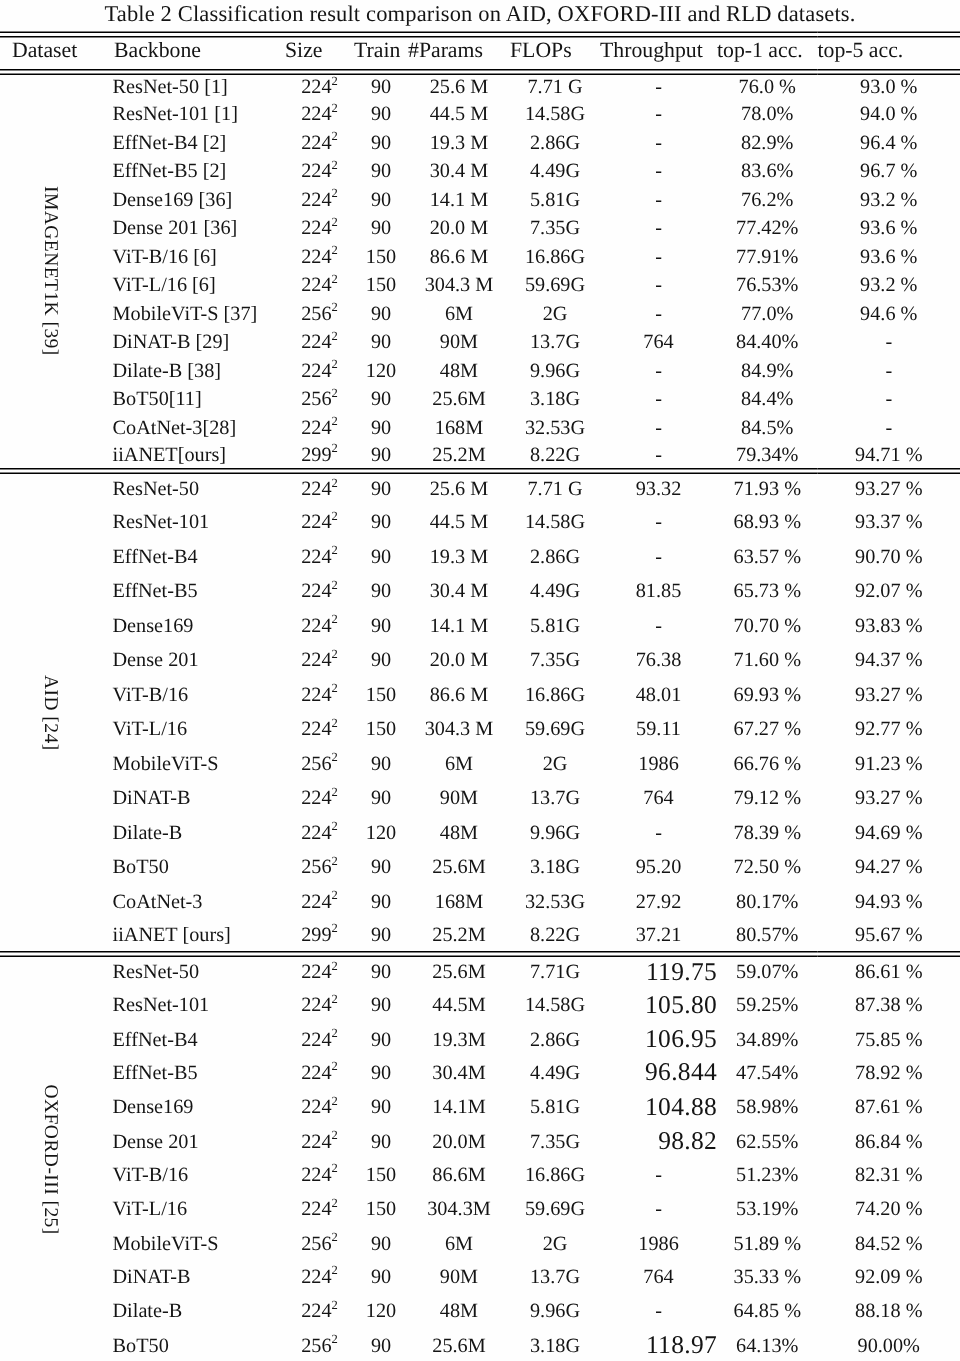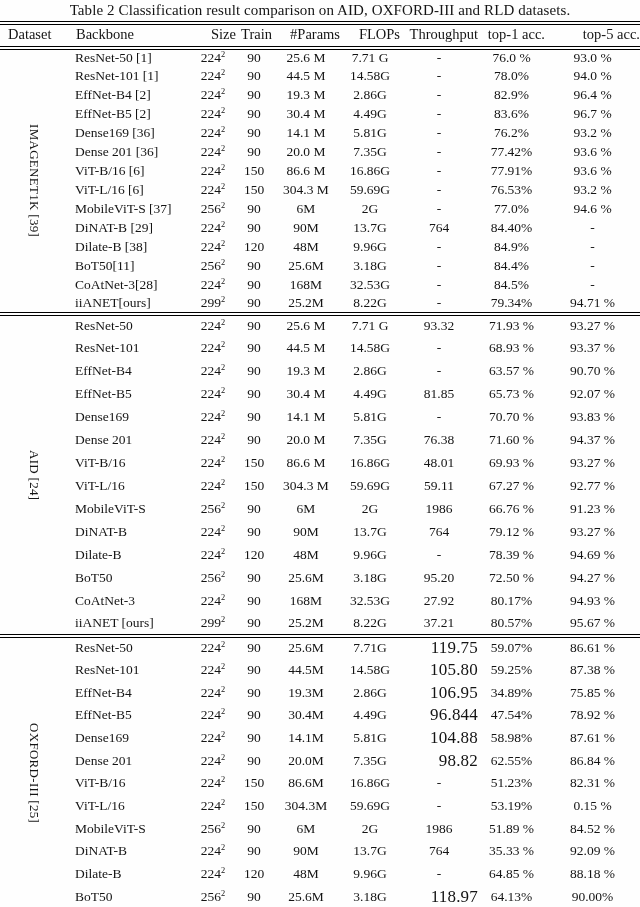--- a/index.html
+++ b/index.html
@@ -13,21 +13,21 @@
     text-align:center;font-size:15px;line-height:21px;height:21px;
     white-space:nowrap;letter-spacing:0.1px;
   }
   table{
     border-collapse:collapse;width:640px;table-layout:fixed;
   }
   thead th{
     border-top:4px double #000;
     border-bottom:4px double #000;
     font-weight:normal;font-size:14.5px;
-    padding:1px 0 3px 0;text-align:right;white-space:nowrap;
+    padding:1px 0 3px 0;text-align:left;white-space:nowrap;
   }
   thead th.h-left{text-align:left;padding-left:8px;}
   tbody td{
     padding:0;text-align:center;font-size:13.5px;line-height:1.05;
     white-space:nowrap;vertical-align:middle;
   }
   tbody td.c-backbone{text-align:left;padding-left:7px;}
   tr.s0{height:19px;}
   tr.s1{height:23px;}
   tr.s2{height:22.7px;}
@@ -432,21 +432,21 @@
           <td class="c-top5">82.31 %</td>
         </tr>
         <tr class="s2">
           <td class="c-backbone">ViT-L/16</td>
           <td class="c-size"><span>224</span><sup>2</sup></td>
           <td class="c-train">150</td>
           <td class="c-params">304.3M</td>
           <td class="c-flops">59.69G</td>
           <td class="c-throughput">-</td>
           <td class="c-top1">53.19%</td>
-          <td class="c-top5">0.15 %</td>
+          <td class="c-top5">74.20 %</td>
         </tr>
         <tr class="s2">
           <td class="c-backbone">MobileViT-S</td>
           <td class="c-size"><span>256</span><sup>2</sup></td>
           <td class="c-train">90</td>
           <td class="c-params">6M</td>
           <td class="c-flops">2G</td>
           <td class="c-throughput">1986</td>
           <td class="c-top1">51.89 %</td>
           <td class="c-top5">84.52 %</td>

